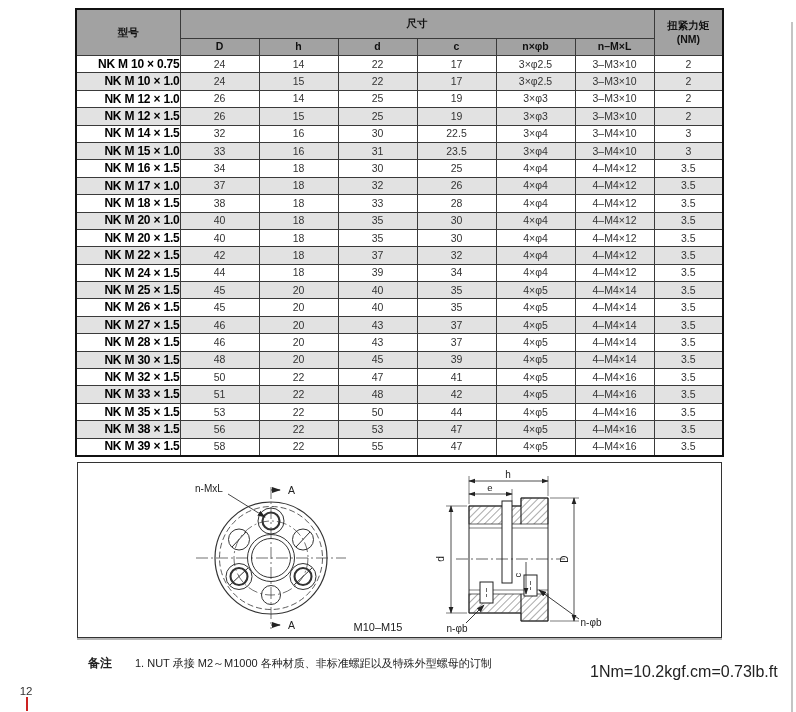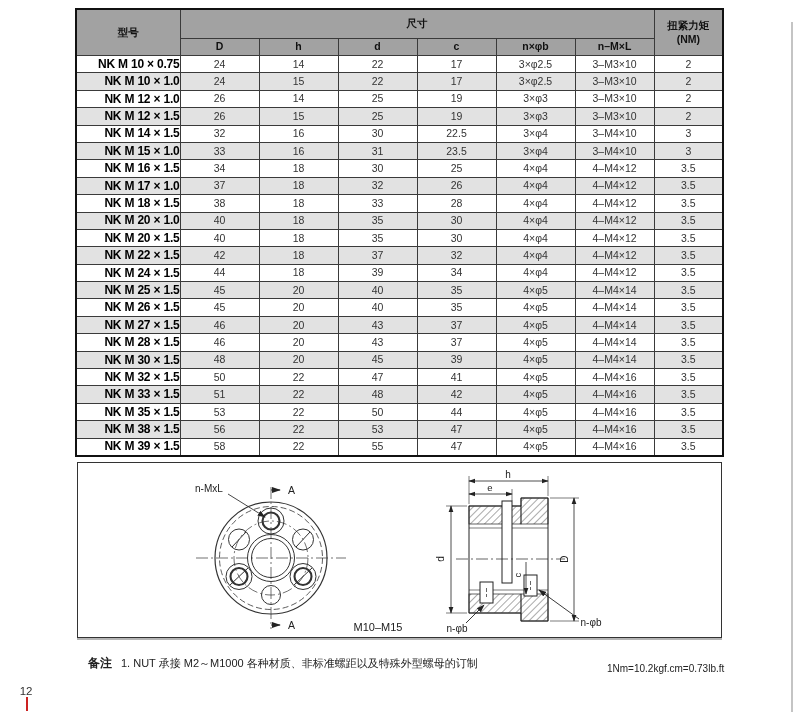--- a/index.html
+++ b/index.html
@@ -32,24 +32,24 @@
     font-size:12px;letter-spacing:-0.2px;
   }
   table.spec tbody tr:nth-child(even) td{background:#e2e2e2;}
   
   .drawing-box{
     position:absolute;left:77px;top:462px;width:643px;height:174px;
     border:1px solid #333;background:#fff;box-shadow:0 2px 0 #b5b5b5;
   }
   .drawing-box svg{display:block;}
   
-  .notes{position:absolute;left:88px;top:655px;display:flex;gap:9px;color:#222;}
+  .notes{position:absolute;left:88px;top:655px;display:flex;gap:23px;color:#222;}
   .notes .notes-title{font-weight:700;font-size:12px;line-height:16px;}
   .notes .note-line{font-size:11px;line-height:16px;white-space:nowrap;}
-  .conv-note{position:absolute;left:607px;top:663px;font-size:10px;color:#222;}
+  .conv-note{position:absolute;left:590px;top:663px;font-size:16px;color:#222;}
   
   .footer-brand{position:absolute;left:12px;top:685px;display:flex;align-items:center;flex-direction:column;}
   .footer-brand .pageno{font-size:11.5px;color:#333;}
   .footer-brand .bar{width:2px;height:14px;background:#cc2222;margin:0 3px 0 4px;}
   .footer-brand .brand{font-size:13px;font-weight:700;color:#15803d;letter-spacing:.5px;}
 </style>
 </head>
 <body>
 
 <div class="page-edge-right"></div>

